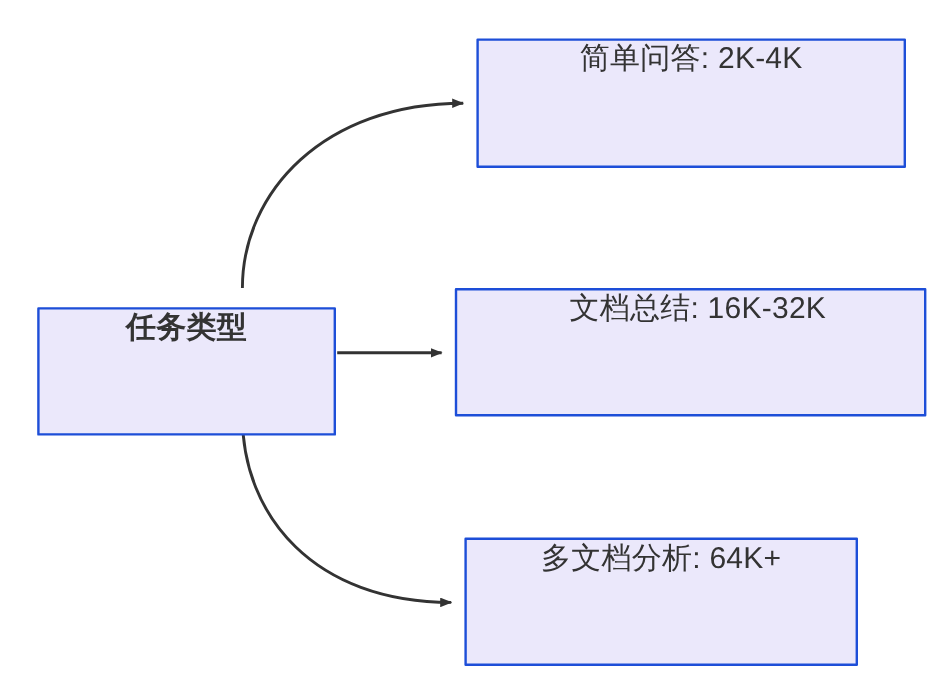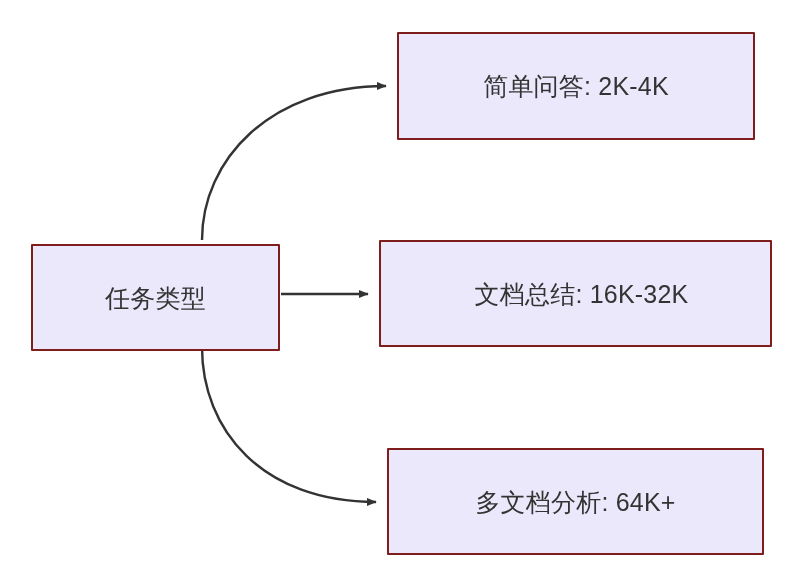--- a/index.html
+++ b/index.html
@@ -24,38 +24,38 @@
     top: 0;
     left: 0;
     width: 787px;
     height: 572px;
     display: block;
   }
   .node-box {
     position: absolute;
     box-sizing: border-box;
     background: #ebe8fb;
-    border: 2px solid #7f1d1d;
+    border: 2px solid #1d4ed8;
     border-radius: 1px;
     display: flex;
-    align-items: center;
+    align-items: flex-start;
     justify-content: center;
   }
   .node-label {
     color: #333333;
     font-size: 25px;
     line-height: 1.2;
     letter-spacing: 0.2px;
     white-space: nowrap;
     font-family: "Liberation Sans", "DejaVu Sans", sans-serif;
   }
-  #node-root   { left: 31px;  top: 244px; width: 249px; height: 107px; }
+  #node-root   { left: 31px;  top: 256px; width: 249px; height: 107px; font-weight: bold; }
   #node-simple { left: 397px; top: 32px;  width: 358px; height: 108px; }
   #node-doc    { left: 379px; top: 240px; width: 393px; height: 107px; padding-left: 12px; }
-  #node-multi  { left: 387px; top: 448px; width: 377px; height: 107px; }
+  #node-multi  { left: 387px; top: 448px; width: 328px; height: 107px; }
 </style>
 </head>
 <body>
 
 <div id="diagram-root">
 
   <svg id="flow-svg" viewBox="0 0 787 572">
     <defs>
       <marker id="arrowhead" markerWidth="10" markerHeight="8" refX="9.2" refY="4" orient="auto" markerUnits="userSpaceOnUse">
         <path d="M 0 0 L 10 4 L 0 8 z" fill="#333333"></path>

